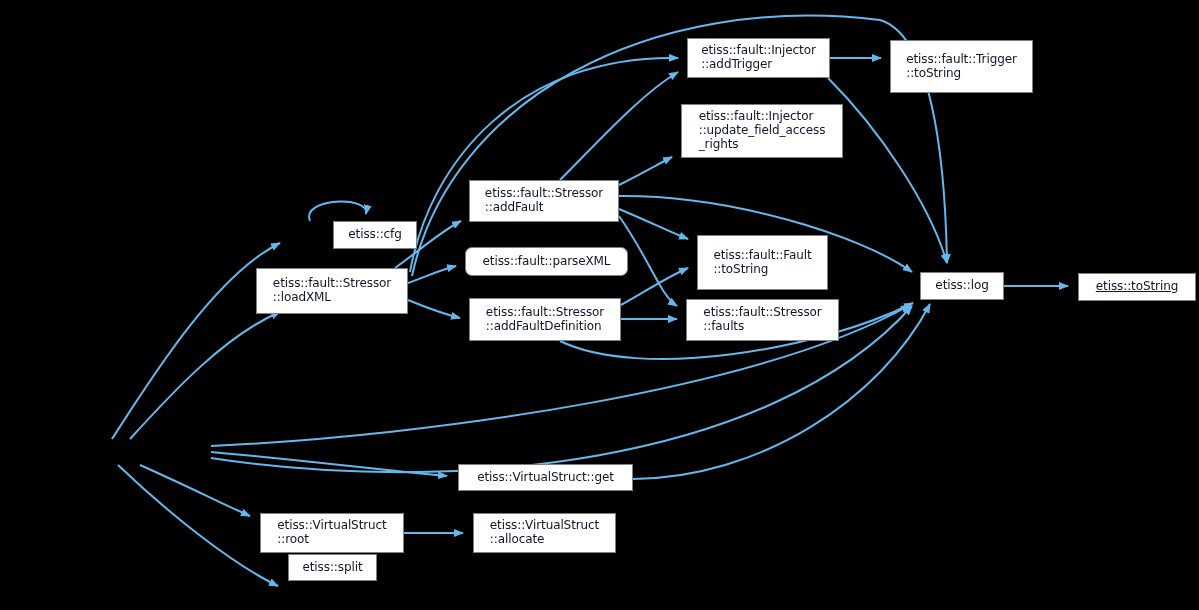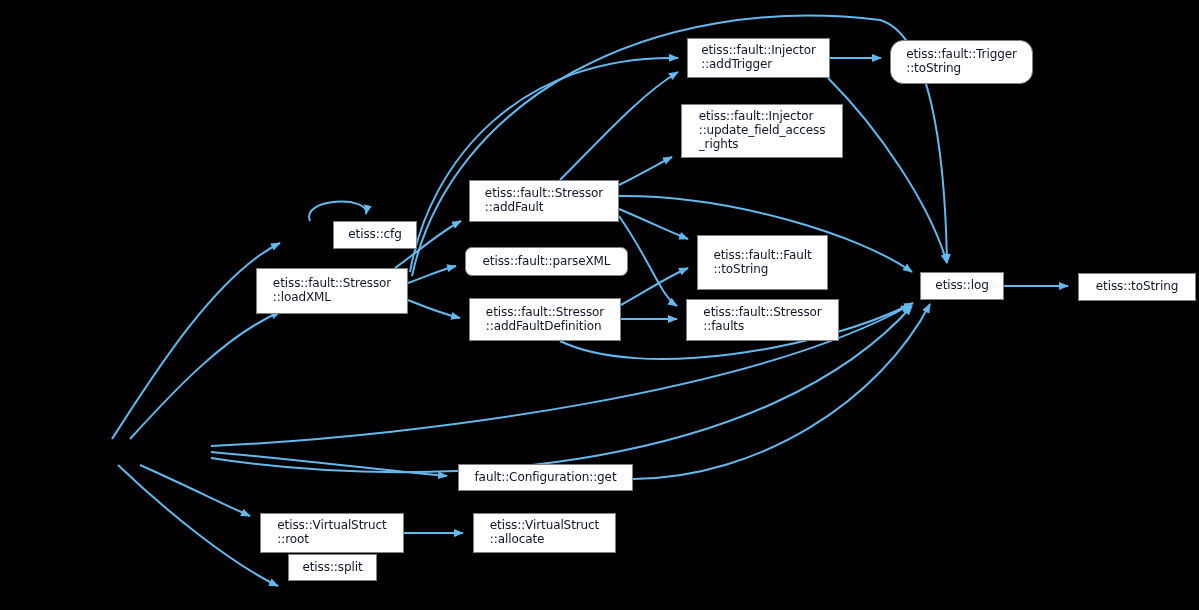--- a/index.html
+++ b/index.html
@@ -127,34 +127,34 @@
   <div class="node" style="left:469px; top:298px; width:152px; height:43px;">etiss::fault::Stressor
 ::addFaultDefinition</div>
 
   <div class="node" style="left:687px; top:38px;  width:143px; height:40px;">etiss::fault::Injector
 ::addTrigger</div>
 
   <div class="node" style="left:681px; top:104px; width:162px; height:54px;">etiss::fault::Injector
 ::update_field_access
 _rights</div>
 
-  <div class="node" style="left:890px; top:40px;  width:143px; height:44px;border-radius:13px;">etiss::fault::Trigger
+  <div class="node" style="left:890px; top:40px;  width:143px; height:53px;">etiss::fault::Trigger
 ::toString</div>
 
   <div class="node" style="left:697px; top:235px; width:131px; height:55px;">etiss::fault::Fault
 ::toString</div>
 
   <div class="node" style="left:686px; top:299px; width:153px; height:42px;">etiss::fault::Stressor
 ::faults</div>
 
   <div class="node" style="left:920px; top:272px; width:84px;  height:28px;">etiss::log</div>
 
-  <div class="node" style="left:1078px;top:273px; width:118px; height:28px;">etiss::toString</div>
+  <div class="node" style="left:1078px;top:273px; width:118px; height:28px;text-decoration:underline;">etiss::toString</div>
 
-  <div class="node" style="left:458px; top:464px; width:175px; height:27px;">fault::Configuration::get</div>
+  <div class="node" style="left:458px; top:464px; width:175px; height:27px;">etiss::VirtualStruct::get</div>
 
   <div class="node" style="left:260px; top:513px; width:144px; height:40px;">etiss::VirtualStruct
 ::root</div>
 
   <div class="node" style="left:473px; top:513px; width:143px; height:40px;">etiss::VirtualStruct
 ::allocate</div>
 
   <div class="node" style="left:288px; top:554px; width:89px;  height:27px;">etiss::split</div>
 
 </div>

